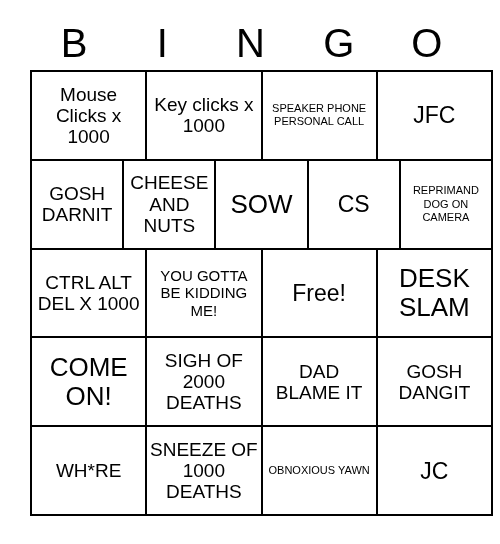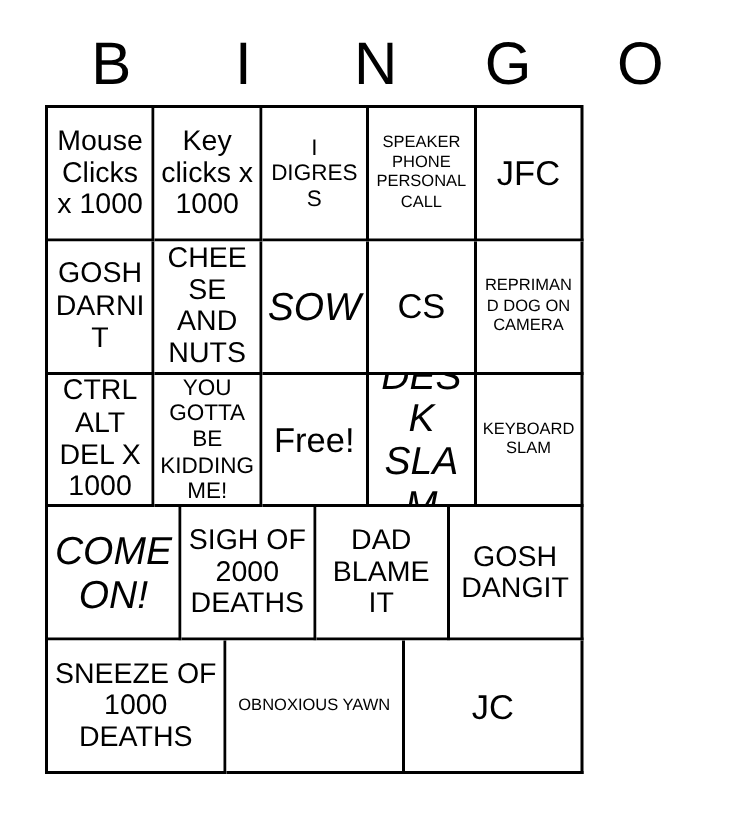--- a/index.html
+++ b/index.html
@@ -30,21 +30,21 @@
     display: flex;
     align-items: center;
     justify-content: center;
     font-size: 40px;
     line-height: 1;
     letter-spacing: 0;
     color: #000000;
     font-weight: 400;
   }
   #grid {
-    width: 359px;
+    width: 463px;
     border-left: 2px solid #000000;
     border-top: 2px solid #000000;
     box-sizing: border-box;
   }
   .grid-row {
     display: flex;
     width: 100%;
   }
   .cell {
     flex: 1 1 0;
@@ -64,21 +64,21 @@
   .cell-text {
     display: block;
     width: 100%;
     line-height: 1.12;
     word-wrap: break-word;
   }
   
   .cell[data-size="xs"] .cell-text { font-size: 11px; line-height: 1.2; }
   .cell[data-size="s"]  .cell-text { font-size: 15px; line-height: 1.15; }
   .cell[data-size="m"]  .cell-text { font-size: 19px; line-height: 1.12; }
-  .cell[data-size="l"]  .cell-text { font-size: 26px; line-height: 1.1; font-style: italic; }
+  .cell[data-size="l"]  .cell-text { font-size: 26px; line-height: 1.1; }
   .cell[data-size="xl"] .cell-text { font-size: 23px; line-height: 1.05; }
 </style>
 </head>
 <body>
 
 <div id="card">
 
   <div id="header-row">
     <div class="header-letter">B</div>
     <div class="header-letter">I</div>
@@ -88,23 +88,20 @@
   </div>
 
   <div id="grid">
 
     <div class="grid-row">
       <div class="cell" data-size="m">
           <span class="cell-text">Mouse Clicks x 1000</span>
         </div>
       <div class="cell" data-size="m">
           <span class="cell-text">Key clicks x 1000</span>
-        </div>
-      <div class="cell" data-size="s">
-          <span class="cell-text">I DIGRESS</span>
         </div>
       <div class="cell" data-size="xs">
           <span class="cell-text">SPEAKER PHONE PERSONAL CALL</span>
         </div>
       <div class="cell" data-size="xl">
           <span class="cell-text">JFC</span>
         </div>
     </div>
 
     <div class="grid-row">
@@ -131,42 +128,42 @@
         </div>
       <div class="cell" data-size="s">
           <span class="cell-text">YOU GOTTA BE KIDDING ME!</span>
         </div>
       <div class="cell" data-size="xl">
           <span class="cell-text">Free!</span>
         </div>
       <div class="cell" data-size="l">
           <span class="cell-text">DESK SLAM</span>
         </div>
-      <div class="cell" data-size="xs">
-          <span class="cell-text">KEYBOARD SLAM</span>
-        </div>
     </div>
 
     <div class="grid-row">
       <div class="cell" data-size="l">
           <span class="cell-text">COME ON!</span>
         </div>
       <div class="cell" data-size="m">
           <span class="cell-text">SIGH OF 2000 DEATHS</span>
         </div>
       <div class="cell" data-size="m">
           <span class="cell-text">DAD BLAME IT</span>
         </div>
       <div class="cell" data-size="m">
           <span class="cell-text">GOSH DANGIT</span>
         </div>
     </div>
 
     <div class="grid-row">
       <div class="cell" data-size="m">
+          <span class="cell-text">WH*RE</span>
+        </div>
+      <div class="cell" data-size="m">
           <span class="cell-text">SNEEZE OF 1000 DEATHS</span>
         </div>
       <div class="cell" data-size="xs">
           <span class="cell-text">OBNOXIOUS YAWN</span>
         </div>
       <div class="cell" data-size="xl">
           <span class="cell-text">JC</span>
         </div>
     </div>
 

